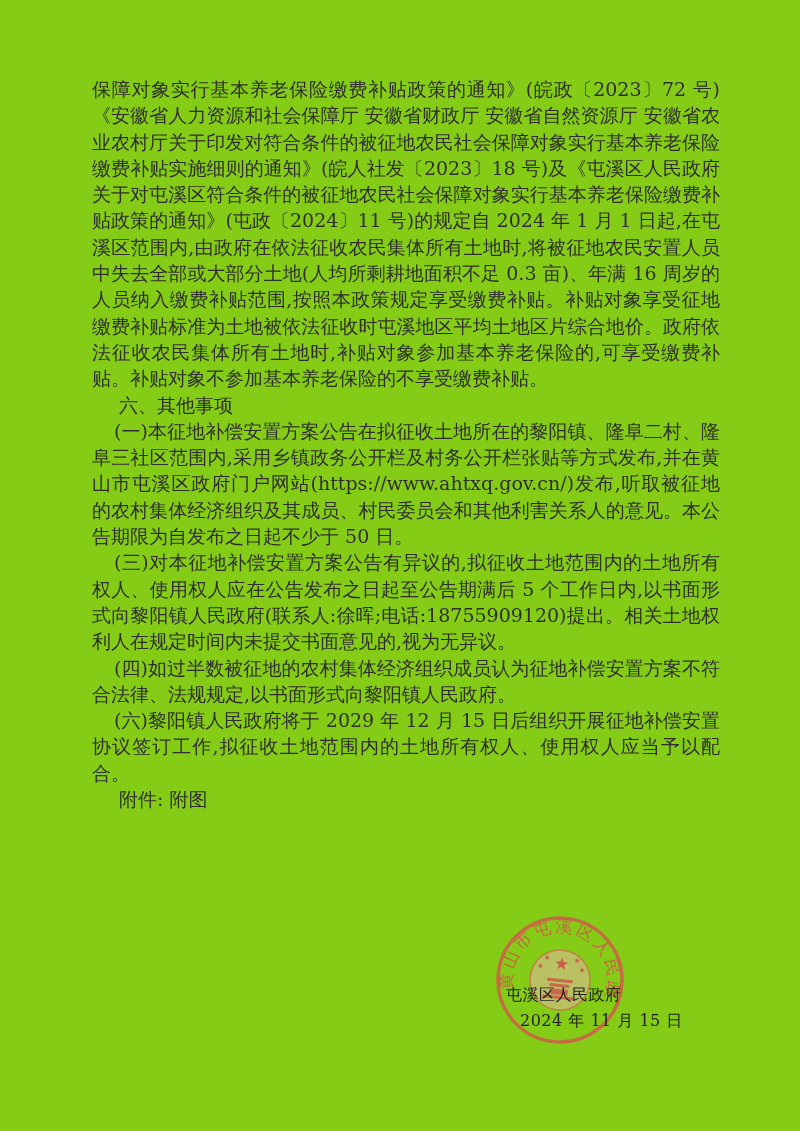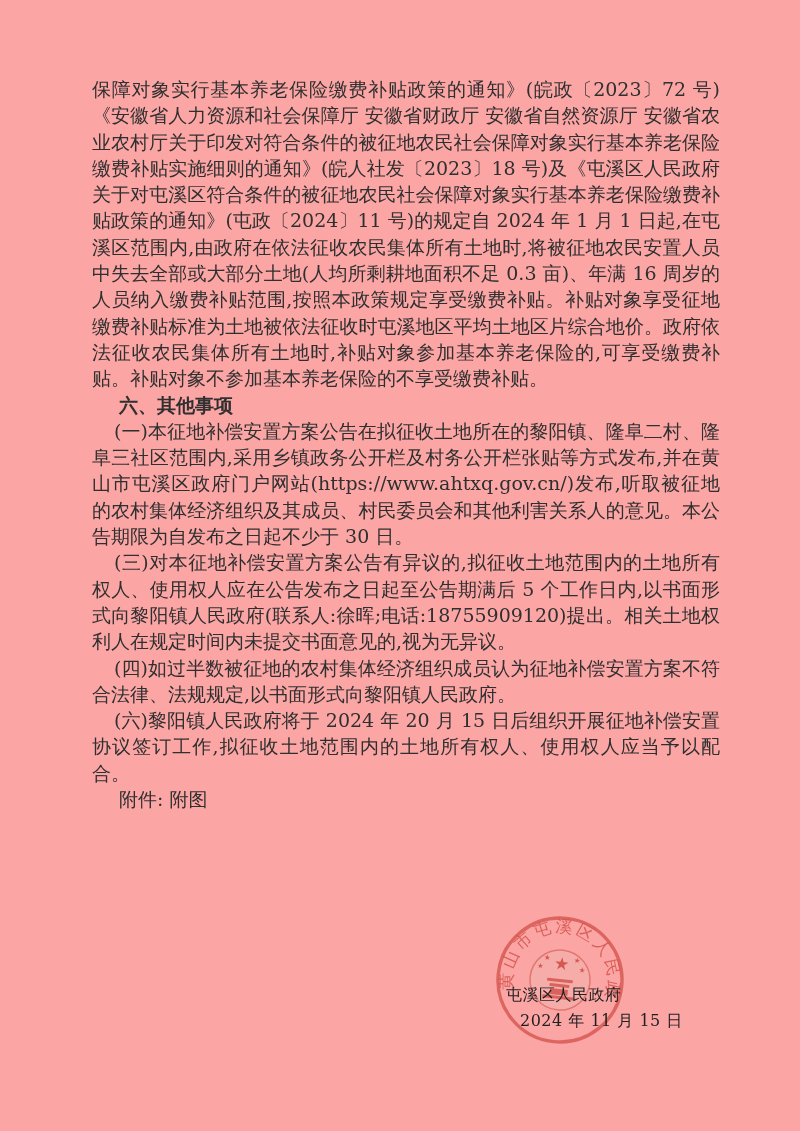--- a/index.html
+++ b/index.html
@@ -1,34 +1,34 @@
 <!DOCTYPE html>
 <html lang="zh"><head>
 <meta charset="utf-8">
 <style>
   html,body{margin:0;padding:0;}
   .page{
     position:relative;
     width:800px;height:1131px;
-    background:#fca5a5;
+    background:#84cc16;
     font-family:"DejaVu Serif","Liberation Serif",serif;
     color:#2f2f2f;
     overflow:hidden;
   }
   .doc-body{
     position:absolute;
     left:92px;top:76px;width:628px;
     font-size:19px;
     line-height:26.3px;
     text-align:justify;
     text-justify:inter-ideograph;
   }
   .doc-body p{margin:0;padding:0;}
   .para-indent{text-indent:22px;}
-  .section-heading{font-weight:bold;text-indent:27px;}
+  .section-heading{font-weight:normal;text-indent:27px;}
   .attachment-line{margin-top:23px;text-indent:27px;}
   .signature-block{position:absolute;left:0;top:0;width:800px;height:1131px;pointer-events:none;}
   .seal-svg{
     position:absolute;left:475px;top:895px;width:170px;height:170px;
     transform:rotate(6deg);
   }
   .sig-text{
     position:absolute;
     font-size:16px;
     color:#1f1f1f;
@@ -40,24 +40,24 @@
   .sig-date{left:520px;top:1003px;}
 </style>
 </head>
 <body>
 
 <div class="page">
 
   <div class="doc-body">
     <p>保障对象实行基本养老保险缴费补贴政策的通知》(皖政〔2023〕72 号)《安徽省人力资源和社会保障厅 安徽省财政厅 安徽省自然资源厅 安徽省农业农村厅关于印发对符合条件的被征地农民社会保障对象实行基本养老保险缴费补贴实施细则的通知》(皖人社发〔2023〕18 号)及《屯溪区人民政府关于对屯溪区符合条件的被征地农民社会保障对象实行基本养老保险缴费补贴政策的通知》(屯政〔2024〕11 号)的规定自 2024 年 1 月 1 日起,在屯溪区范围内,由政府在依法征收农民集体所有土地时,将被征地农民安置人员中失去全部或大部分土地(人均所剩耕地面积不足 0.3 亩)、年满 16 周岁的人员纳入缴费补贴范围,按照本政策规定享受缴费补贴。补贴对象享受征地缴费补贴标准为土地被依法征收时屯溪地区平均土地区片综合地价。政府依法征收农民集体所有土地时,补贴对象参加基本养老保险的,可享受缴费补贴。补贴对象不参加基本养老保险的不享受缴费补贴。</p>
     <p class="section-heading">六、其他事项</p>
-    <p class="para-indent">(一)本征地补偿安置方案公告在拟征收土地所在的黎阳镇、隆阜二村、隆阜三社区范围内,采用乡镇政务公开栏及村务公开栏张贴等方式发布,并在黄山市屯溪区政府门户网站(https://www.ahtxq.gov.cn/)发布,听取被征地的农村集体经济组织及其成员、村民委员会和其他利害关系人的意见。本公告期限为自发布之日起不少于 30 日。</p>
+    <p class="para-indent">(一)本征地补偿安置方案公告在拟征收土地所在的黎阳镇、隆阜二村、隆阜三社区范围内,采用乡镇政务公开栏及村务公开栏张贴等方式发布,并在黄山市屯溪区政府门户网站(https://www.ahtxq.gov.cn/)发布,听取被征地的农村集体经济组织及其成员、村民委员会和其他利害关系人的意见。本公告期限为自发布之日起不少于 50 日。</p>
     <p class="para-indent">(三)对本征地补偿安置方案公告有异议的,拟征收土地范围内的土地所有权人、使用权人应在公告发布之日起至公告期满后 5 个工作日内,以书面形式向黎阳镇人民政府(联系人:徐晖;电话:18755909120)提出。相关土地权利人在规定时间内未提交书面意见的,视为无异议。</p>
     <p class="para-indent">(四)如过半数被征地的农村集体经济组织成员认为征地补偿安置方案不符合法律、法规规定,以书面形式向黎阳镇人民政府。</p>
-    <p class="para-indent">(六)黎阳镇人民政府将于 2024 年 20 月 15 日后组织开展征地补偿安置协议签订工作,拟征收土地范围内的土地所有权人、使用权人应当予以配合。</p>
+    <p class="para-indent">(六)黎阳镇人民政府将于 2029 年 12 月 15 日后组织开展征地补偿安置协议签订工作,拟征收土地范围内的土地所有权人、使用权人应当予以配合。</p>
     <p class="attachment-line">附件: 附图</p>
   </div>
 
   <div class="signature-block">
 
     <svg class="seal-svg" viewBox="0 0 170 170">
 
       <circle cx="85" cy="85" r="62" fill="none" stroke="#d4554e" stroke-width="3.4" opacity="0.8"></circle>
 
       <defs>

